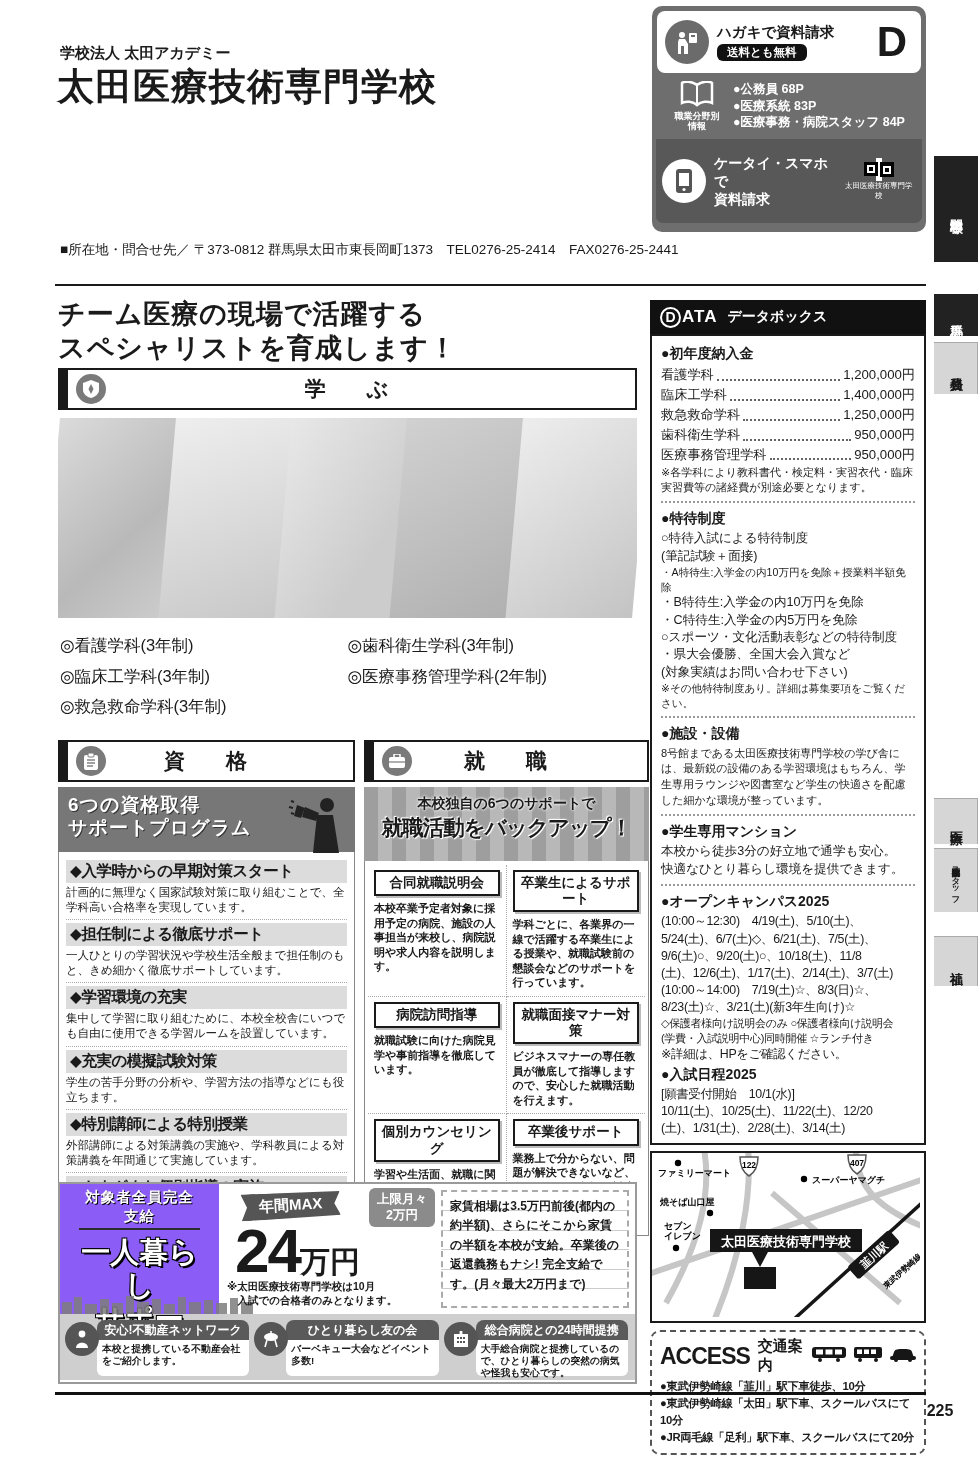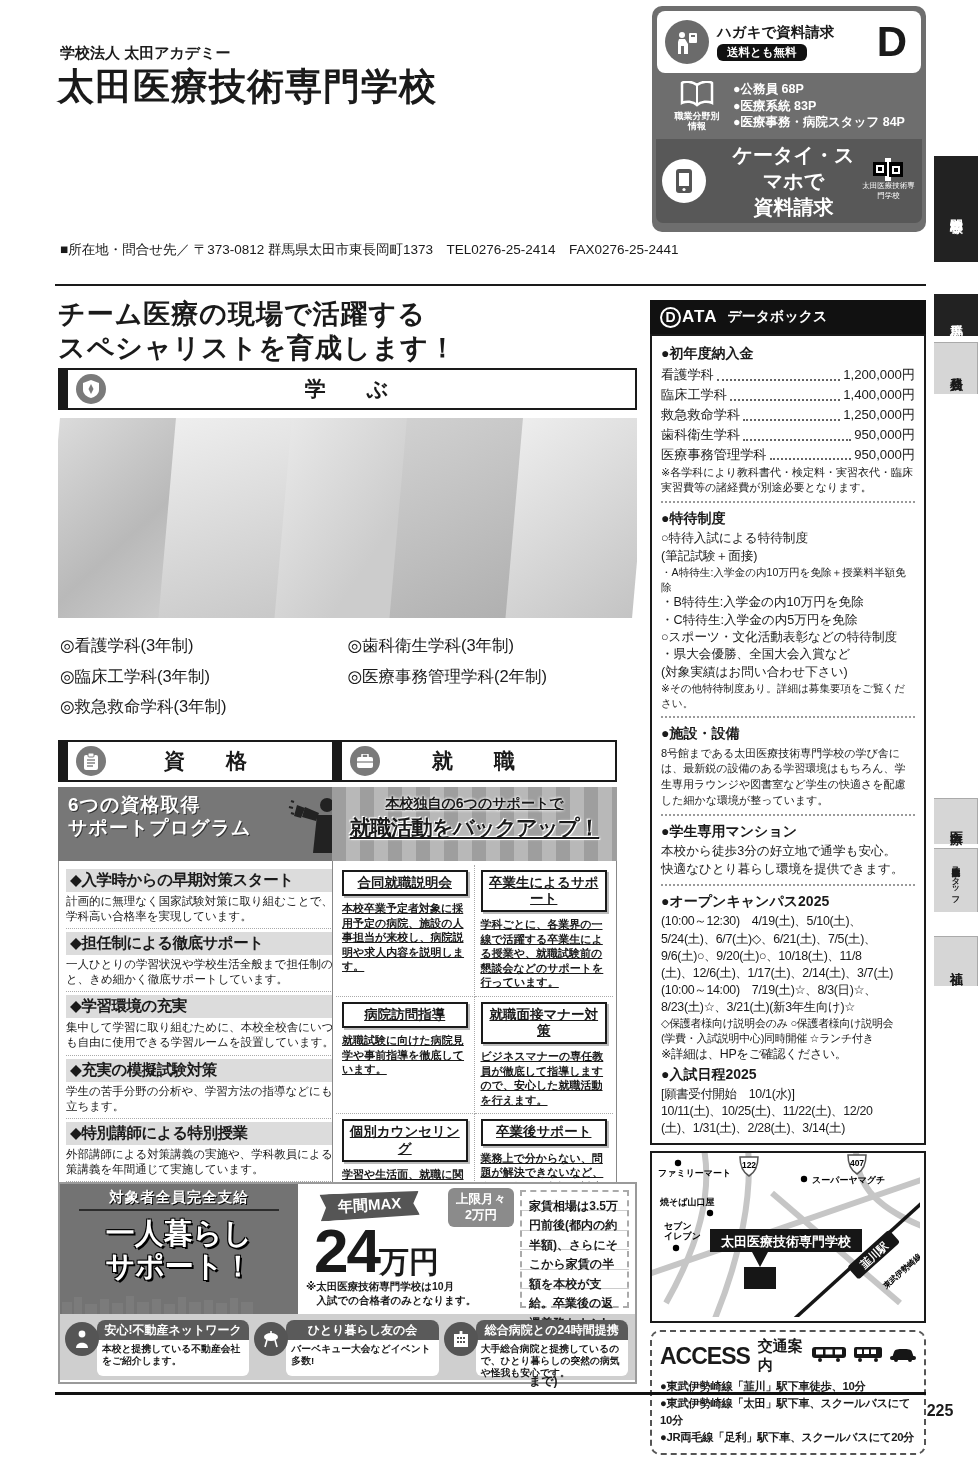--- a/index.html
+++ b/index.html
@@ -16,21 +16,21 @@
   .circle-icon { width:44px; height:44px; border-radius:50%; background:#6b6b6b; display:flex; align-items:center; justify-content:center; flex:0 0 auto; }
   .req-mid { margin-left:8px; }
   .req-hagaki { font-size:14.5px; font-weight:bold; }
   .free-badge { display:inline-block; background:#111; color:#fff; font-size:11.5px; font-weight:bold; border-radius:6px; padding:1px 10px; margin-top:2px; }
   .big-d { margin-left:auto; font-size:42px; font-weight:900; padding-right:6px; }
   .field-band { height:66px; display:flex; align-items:center; color:#fff; padding:2px 4px; }
   .field-icon-wrap { width:72px; text-align:center; }
   .field-caption { font-size:9px; font-weight:bold; line-height:1.15; }
   .field-list { font-size:12.5px; font-weight:bold; line-height:1.35; }
   .mobile-band { height:84px; background:#585858; border-radius:0 0 7px 7px; display:flex; align-items:center; color:#fff; padding:0 6px; margin:0 -1px -1px -1px; }
-  .mobile-txt { font-size:20px; font-weight:bold; line-height:1.3; margin-left:20px;text-align:center; }
+  .mobile-txt { font-size:14px; font-weight:bold; line-height:1.3; margin-left:8px; }
   .qr-wrap { margin-left:auto; text-align:center; }
   .qr { position:relative; width:58px; height:58px; background:#fff; padding:3px; }
   .qr-noise { position:absolute; inset:4px; background-image:
       repeating-linear-gradient(0deg,#000 0 3px,transparent 3px 6px),
       repeating-linear-gradient(90deg,#000 0 3px,transparent 3px 7px);
       background-blend-mode:screen; opacity:.85; }
   .qr-mask { position:absolute; inset:4px; background:
       radial-gradient(circle at 30% 60%, rgba(255,255,255,.9) 0 6px, transparent 7px),
       radial-gradient(circle at 70% 30%, rgba(255,255,255,.9) 0 5px, transparent 6px); }
   .finder { position:absolute; width:14px; height:14px; border:3px solid #000; background:#fff; }
@@ -68,23 +68,23 @@
   .ph:nth-child(1){ background:linear-gradient(135deg,#ddd,#b9b9b9 60%,#cfcfcf); }
   .ph:nth-child(2){ background:linear-gradient(160deg,#f0f0f0,#c6c6c6); }
   .ph:nth-child(3){ background:linear-gradient(120deg,#e9e9e9,#cccccc 70%); }
   .ph:nth-child(4){ background:linear-gradient(150deg,#d2d2d2,#aeaeae); }
   .ph:nth-child(5){ background:linear-gradient(140deg,#efefef,#c2c2c2); }
 
   .depts { position:absolute; left:60px; top:630px; width:575px; display:flex; font-size:16.5px; line-height:1.85; }
   .depts .col{ width:50%; }
 
   .col-shikaku { position:absolute; left:58px; top:740px; width:297px; }
-  .col-shushoku { position:absolute; left:332px; top:740px; width:285px;text-decoration:underline; }
-
-  .shikaku-banner { margin-top:5px; background:#777; color:#fff; padding:7px 10px 21px; position:relative; }
+  .col-shushoku { position:absolute; left:364px; top:740px; width:285px; }
+
+  .shikaku-banner { margin-top:5px; background:#777; color:#fff; padding:7px 10px 12px; position:relative; }
   .shikaku-banner .b1,.shikaku-banner .b2 { font-size:19px; font-weight:900; letter-spacing:1px; text-shadow:1px 1px 0 #333; line-height:1.2; }
   .mega-icon { position:absolute; right:6px; top:6px; }
   .shikaku-box { border:1px solid #888; border-top:none; background:#fff; padding:5px 7px 4px; }
   .sh-item { border-top:1px dotted #aaa; padding:3px 0 4px; }
   .sh-item:first-child { border-top:none; }
   .sh-title { background:#dcdcdc; font-size:15.5px; font-weight:900; padding:1px 4px; letter-spacing:-0.5px; }
   .sh-body { font-size:11.5px; font-weight:normal; line-height:1.32; margin-top:2px; }
 
   .shu-banner { margin-top:5px; height:74px; background:repeating-linear-gradient(90deg,#9e9e9e 0 14px,#b8b8b8 14px 28px);
                 text-align:center; padding-top:8px; }
@@ -94,21 +94,21 @@
   .shu-card { width:50%; padding:5px 6px 6px; border-bottom:1px dotted #aaa; }
   .shu-card:nth-child(odd){ border-right:1px dotted #aaa; }
   .shu-card:nth-child(5),.shu-card:nth-child(6){ border-bottom:none; }
   .shu-label { border:2px solid #1a1a1a; background:#fff; box-shadow:2px 2px 0 #bbb; text-align:center;
                font-size:13.5px; font-weight:900; padding:3px 2px; line-height:1.2; }
   .shu-desc { font-size:11px; font-weight:bold; line-height:1.32; margin-top:5px; }
 
   
   .support { position:absolute; left:58px; top:1182px; width:579px; height:202px; border:2px solid #9a9a9a; background:#fff; }
   .support-top { display:flex; height:130px; }
-  .sup-left { width:238px; background:#737373; color:#fff; position:relative; padding:4px 19px; }
+  .sup-left { width:159px; background:#8b5cf6; color:#fff; position:relative; padding:4px 19px; }
   .sup-head { font-size:14.5px; font-weight:900; letter-spacing:1px; text-shadow:1px 1px 0 #000; text-align:center;
               border-bottom:2px solid #2c2c2c; padding-bottom:2px; }
   .sup-title { text-align:center; font-size:29px; font-weight:900; line-height:1.15; margin-top:6px;
                text-shadow:2px 2px 0 #000,-1px -1px 0 #000,1px -1px 0 #000,-1px 1px 0 #000; }
   .skyline { position:absolute; left:0; right:0; bottom:0; height:20px; opacity:.85; }
   .sup-mid { width:222px; position:relative; padding:4px 8px; }
   .ribbon { display:inline-block; background:#555; color:#fff; font-size:15px; font-weight:900; padding:4px 18px;
             clip-path:polygon(0 0,100% 6%,94% 50%,100% 94%,0 100%,6% 50%); transform:rotate(-3deg); margin:4px 0 0 14px; }
   .cap-badge { position:absolute; right:6px; top:4px; background:#8b8b8b; color:#fff; font-size:12.5px; font-weight:900;
                text-align:center; line-height:1.25; border-radius:6px; padding:4px 8px; }

